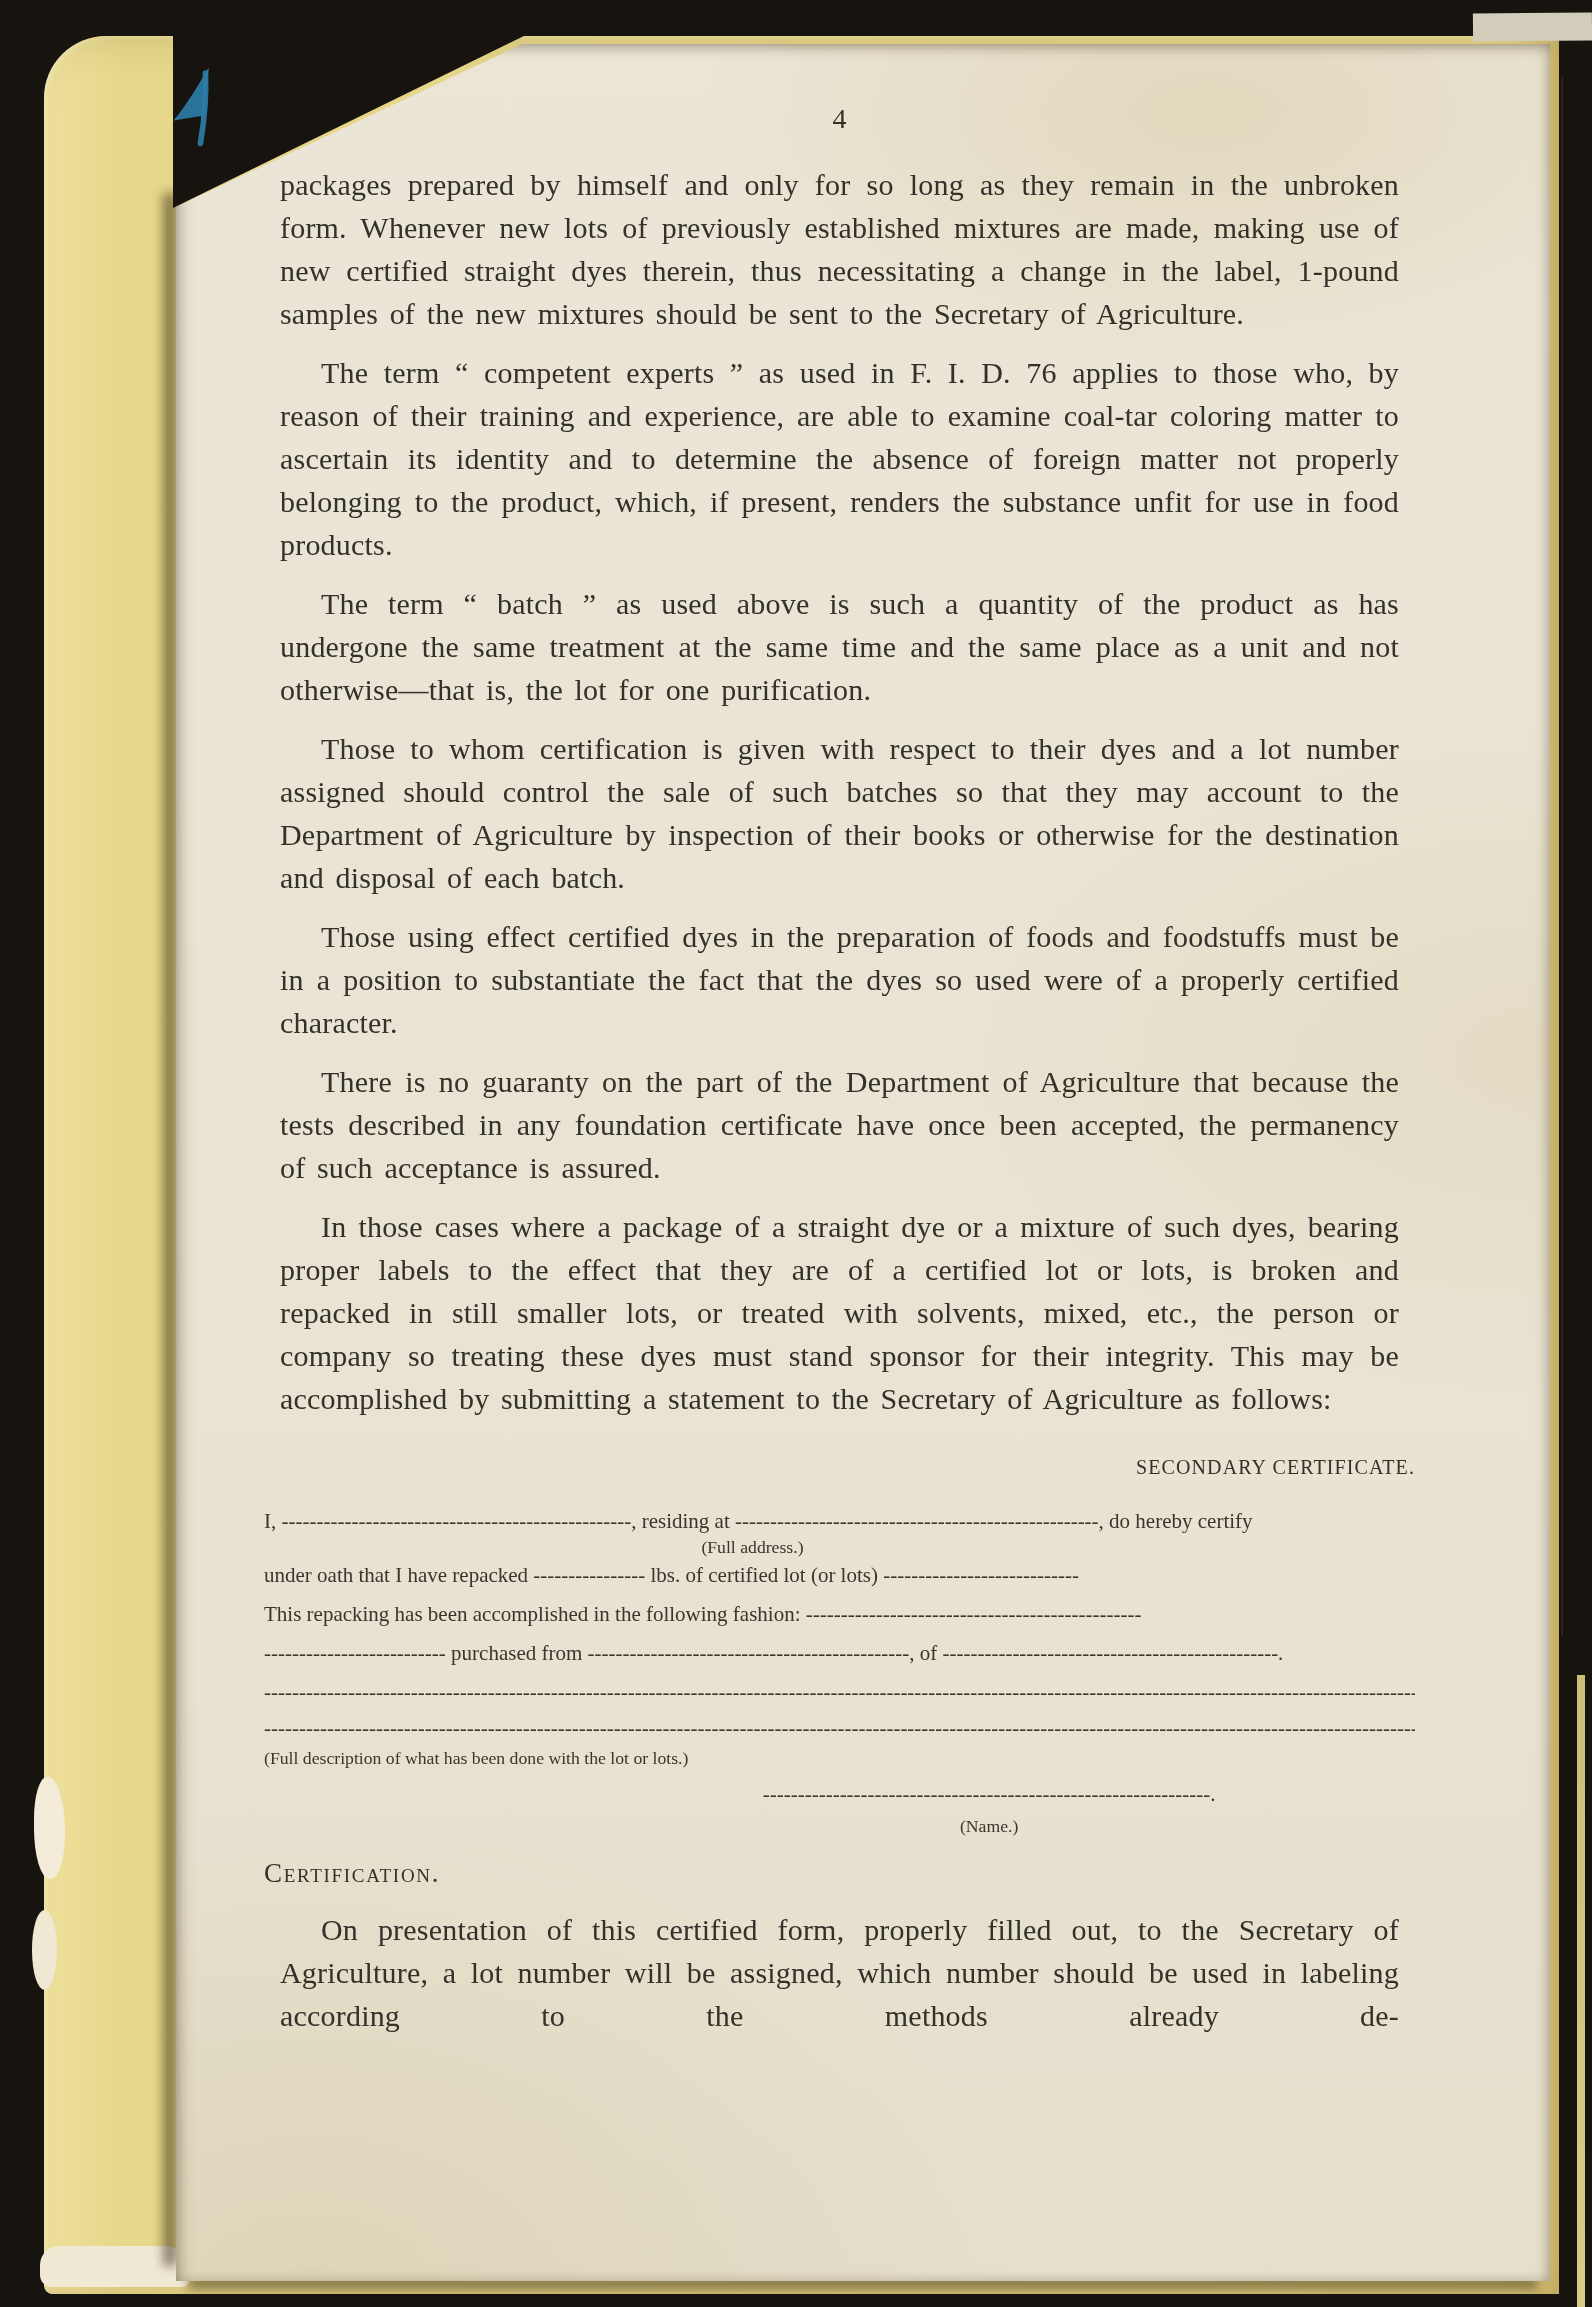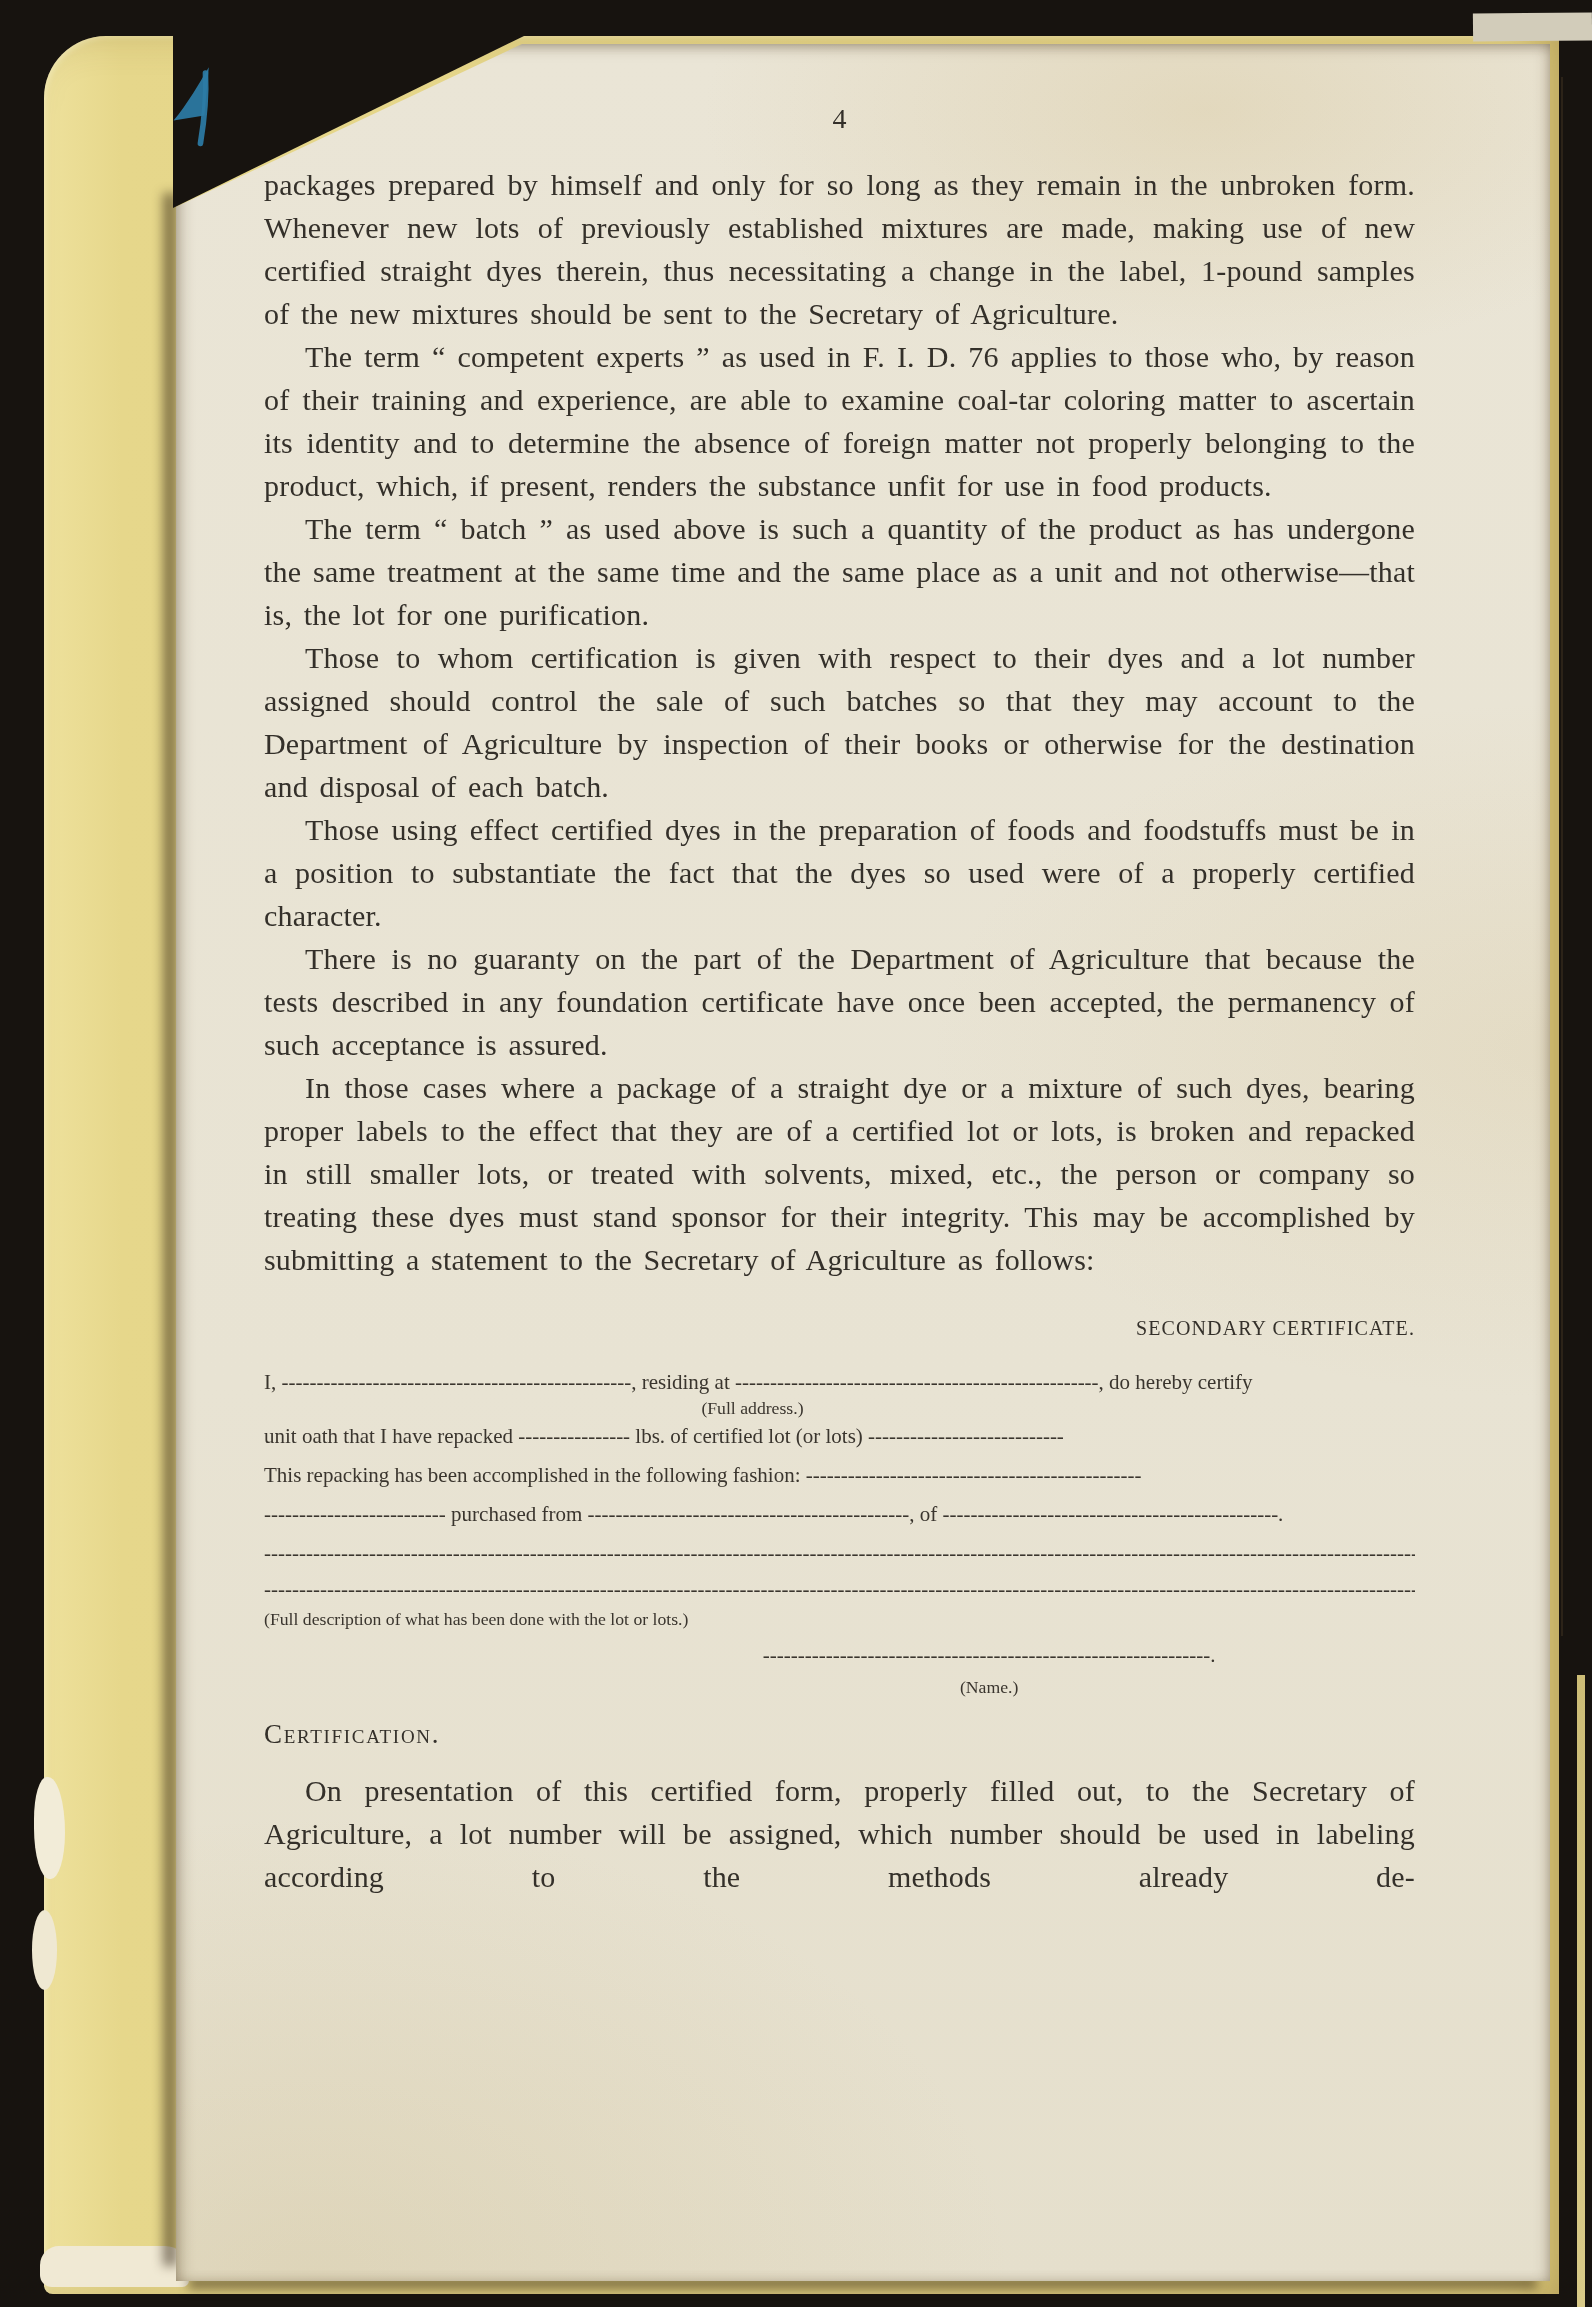--- a/index.html
+++ b/index.html
@@ -87,21 +87,21 @@
     width: 1151px;
     color: #34302a;
   }
   .pagenum {
     margin-top: 59px;
     text-align: center;
     font-size: 28px;
   }
   .body { margin-top: 28px; }
   p.par {
-    margin: 0;
+    margin: 16px;
     font-size: 30px;
     line-height: 43px;
     text-align: justify;
     word-spacing: 3.9px;
     letter-spacing: 0.2px;
   }
   p.par.indent { text-indent: 41px; }
 
   .cert-head {
     margin-top: 36px;
@@ -180,21 +180,21 @@
         <p class="par indent">Those using effect certified dyes in the preparation of foods and foodstuffs must be in a position to substantiate the fact that the dyes so used were of a properly certified character.</p>
         <p class="par indent">There is no guaranty on the part of the Department of Agriculture that because the tests described in any foundation certificate have once been accepted, the permanency of such acceptance is assured.</p>
         <p class="par indent">In those cases where a package of a straight dye or a mixture of such dyes, bearing proper labels to the effect that they are of a certified lot or lots, is broken and repacked in still smaller lots, or treated with solvents, mixed, etc., the person or company so treating these dyes must stand sponsor for their integrity. This may be accomplished by submitting a statement to the Secretary of Agriculture as follows:</p>
       </div>
 
       <div class="cert-head">SECONDARY CERTIFICATE.</div>
 
       <div class="form">
         <div class="f-line">I, --------------------------------------------------, residing at ----------------------------------------------------, do hereby certify</div>
         <div class="f-caption addr">(Full address.)</div>
-        <div class="f-line">unit oath that I have repacked ---------------- lbs. of certified lot (or lots) ----------------------------</div>
+        <div class="f-line">under oath that I have repacked ---------------- lbs. of certified lot (or lots) ----------------------------</div>
         <div class="f-line">This repacking has been accomplished in the following fashion: ------------------------------------------------</div>
         <div class="f-line">-------------------------- purchased from ----------------------------------------------, of ------------------------------------------------.</div>
         <div class="f-rule">--------------------------------------------------------------------------------------------------------------------------------------------------------------------------------------------------------</div>
         <div class="f-rule">--------------------------------------------------------------------------------------------------------------------------------------------------------------------------------------------------------</div>
         <div class="f-caption desc">(Full description of what has been done with the lot or lots.)</div>
         <div class="nameblock">
           <div class="f-line">----------------------------------------------------------------.</div>
           <div class="f-caption">(Name.)</div>
         </div>
       </div>

